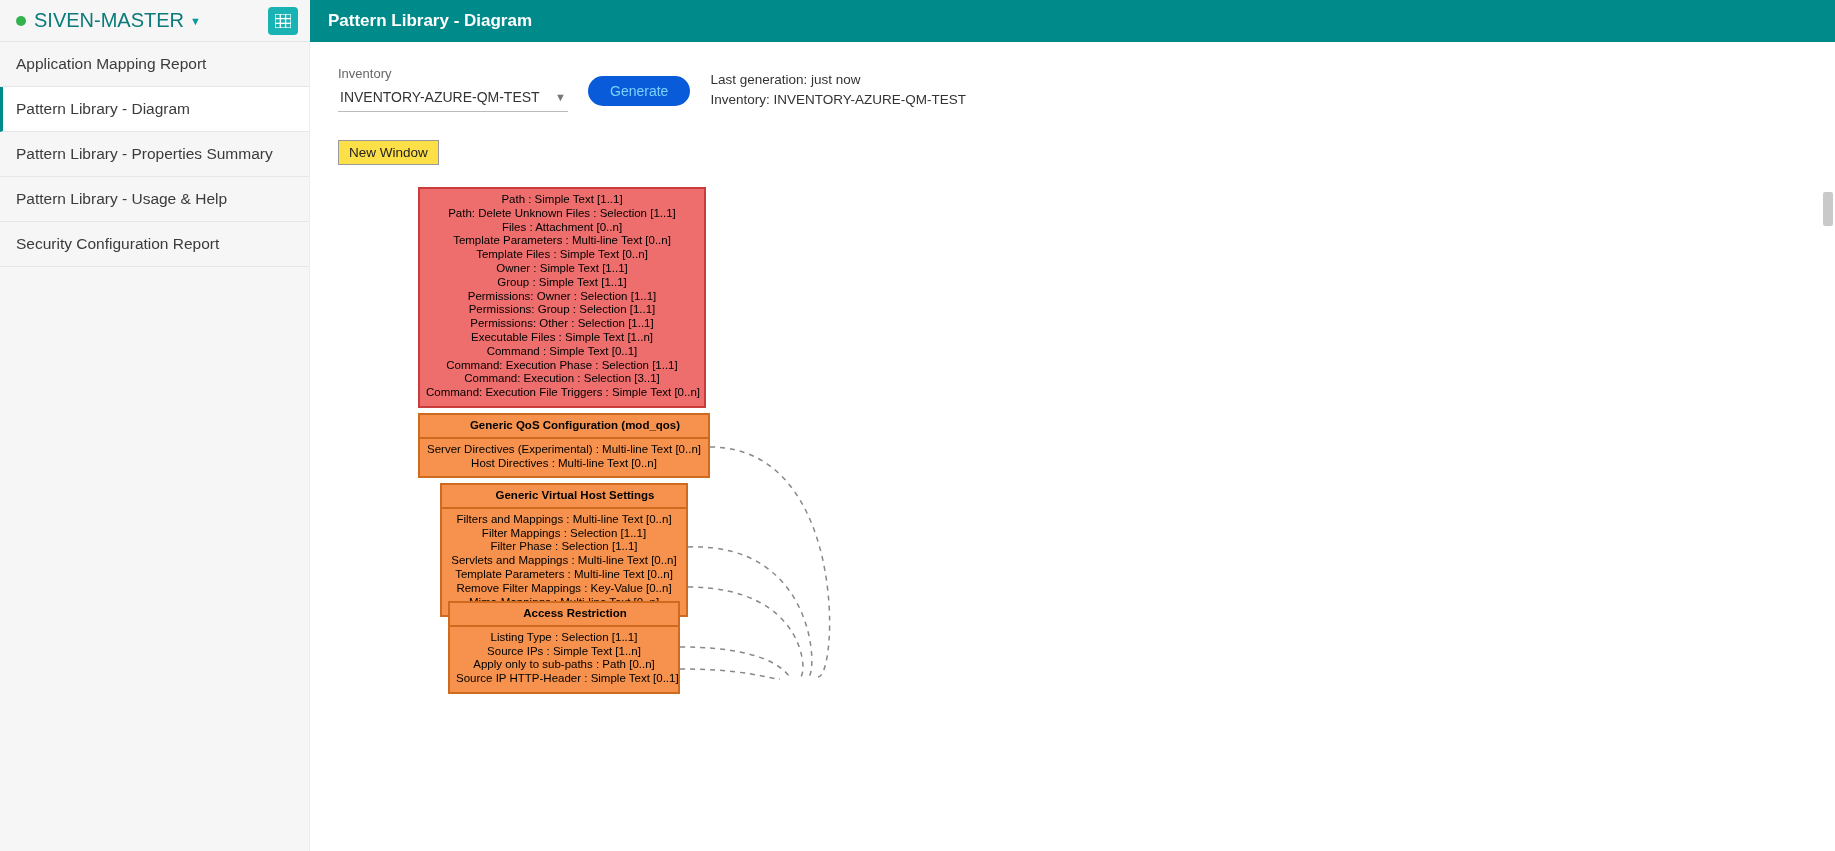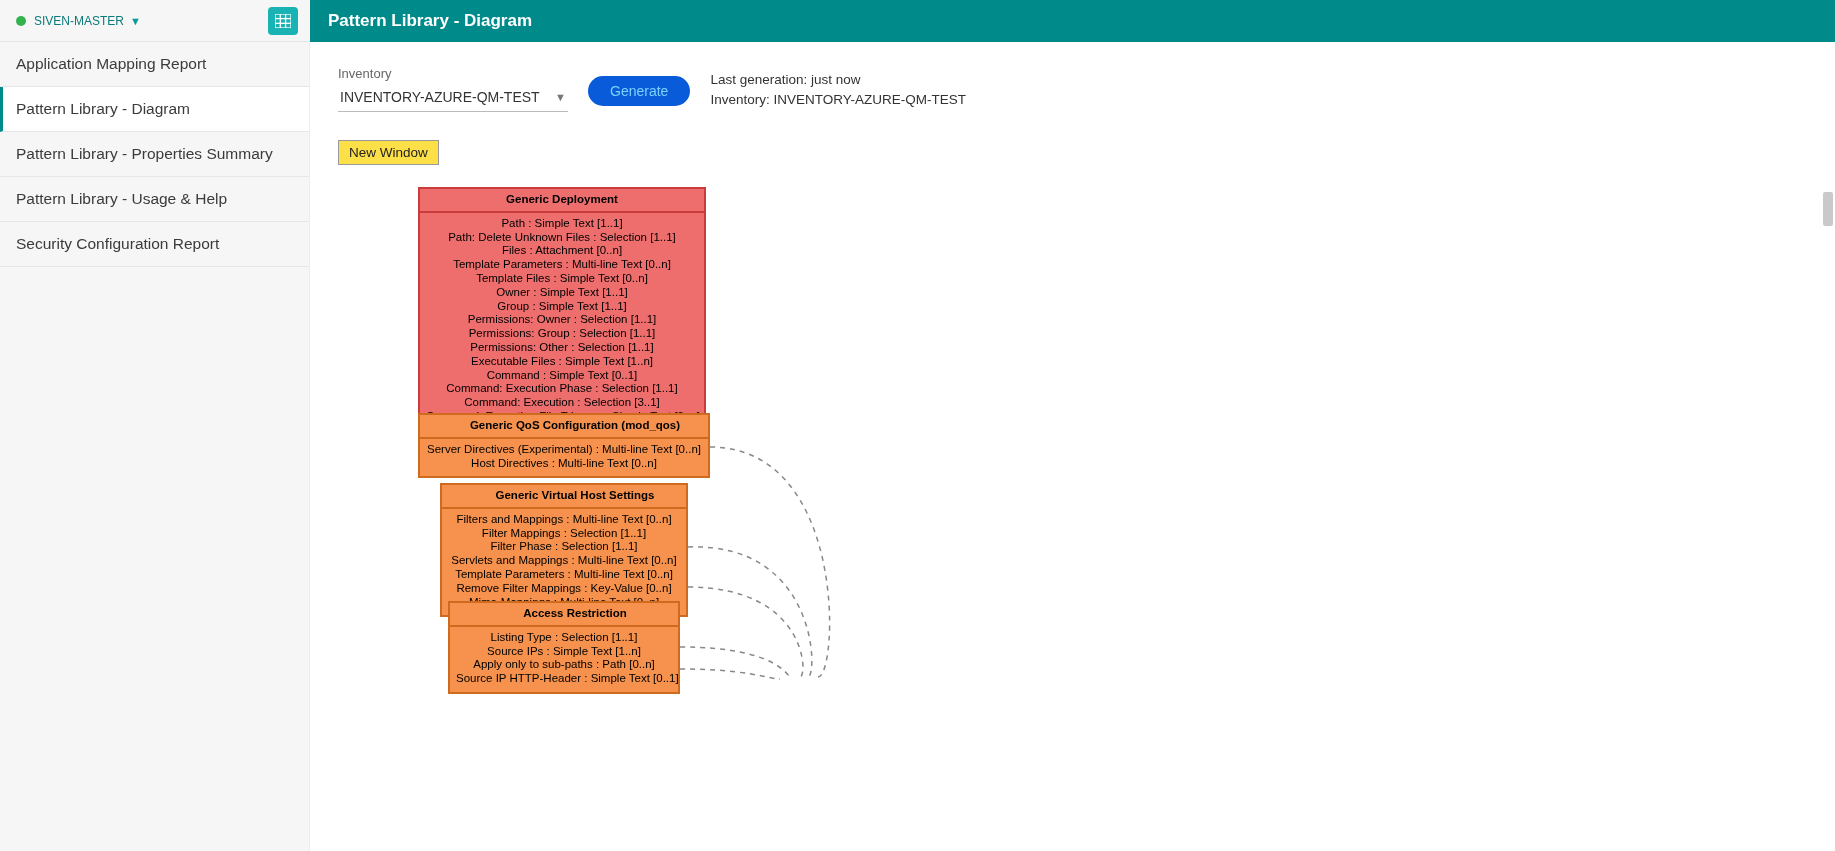--- a/index.html
+++ b/index.html
@@ -8,21 +8,21 @@
 .app { display: flex; flex-direction: column; height: 100%; }
 
 
 .top-row { display: flex; height: 42px; align-items: stretch; }
 .top-left {
   width: 310px; background: #f6f6f6; display: flex; align-items: center;
   justify-content: space-between; padding: 0 12px 0 16px; border-bottom: 1px solid #e5e5e5;
 }
 .project-selector { display: flex; align-items: center; cursor: pointer; }
 .status-dot { width: 10px; height: 10px; border-radius: 50%; background: #33b24d; margin-right: 8px; }
-.project-name { font-size: 12px; color: #0b7a7a; font-weight: 500; }
+.project-name { font-size: 20px; color: #0b7a7a; font-weight: 500; }
 .dropdown-caret { margin-left: 6px; color: #0b9a9a; font-size: 11px; }
 .grid-btn {
   width: 30px; height: 28px; background: #19b3b3; border-radius: 4px;
   display: flex; align-items: center; justify-content: center; cursor: pointer;
 }
 .grid-btn svg { fill: #fff; }
 
 .top-right {
   flex: 1; background: #008a8a; color: #fff; display: flex; align-items: center;
   padding: 0 18px; font-size: 17px; font-weight: 600;
@@ -155,21 +155,20 @@
         <div class="diagram-canvas">
           <svg class="connectors" width="900" height="520">
             <path d="M 292 260 C 430 260, 420 490, 400 490"></path>
             <path d="M 270 360 C 400 355, 400 490, 390 490"></path>
             <path d="M 270 400 C 390 400, 390 490, 382 490"></path>
             <path d="M 262 460 C 360 460, 370 490, 372 490"></path>
             <path d="M 262 482 C 330 482, 350 492, 362 492"></path>
           </svg>
 
         <div class="node node-red" style="left: 0px; top: 0px; width: 288px;">
-              <div class="node-title">Generic Deployment</div>
               <div class="node-body">
                 <div>Path : Simple Text [1..1]</div>
                 <div>Path: Delete Unknown Files : Selection [1..1]</div>
                 <div>Files : Attachment [0..n]</div>
                 <div>Template Parameters : Multi-line Text [0..n]</div>
                 <div>Template Files : Simple Text [0..n]</div>
                 <div>Owner : Simple Text [1..1]</div>
                 <div>Group : Simple Text [1..1]</div>
                 <div>Permissions: Owner : Selection [1..1]</div>
                 <div>Permissions: Group : Selection [1..1]</div>

